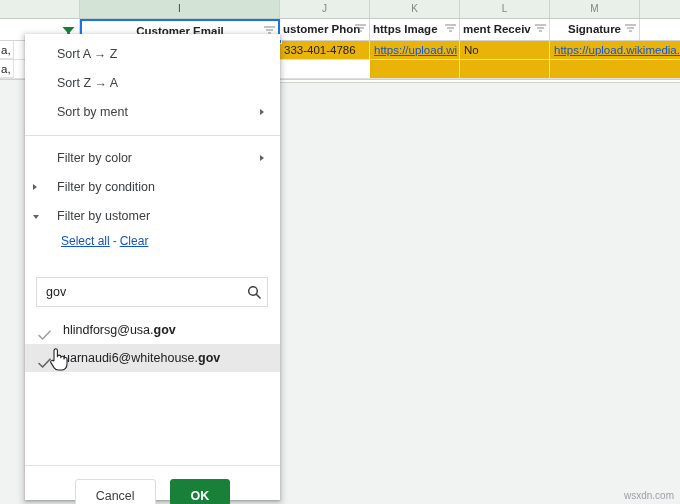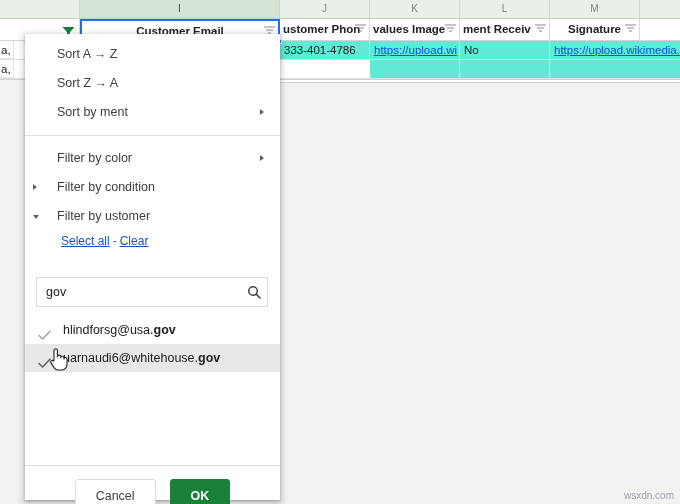--- a/index.html
+++ b/index.html
@@ -108,21 +108,21 @@
     top: 0;
     height: 18px;
     line-height: 18px;
     box-sizing: border-box;
     border-right: 1px solid #e2e2e2;
     font-size: 11.5px;
     padding-left: 4px;
     overflow: hidden;
     white-space: nowrap;
     color: #202124;
-    background: #5eead4;
+    background: #eab308;
   }
   .cell.link { color: #1155cc; text-decoration: underline; }
 
   .sel-handle {
     position: absolute;
     width: 5px; height: 5px;
     background: #1a73e8;
     border: 1px solid #ffffff;
     box-sizing: border-box;
   }
@@ -403,21 +403,21 @@
     <div class="title-cell" style="left:280px;width:90px;">
       <span>ustomer Phon</span>
       <span class="filter-ico">
         <svg width="11" height="9" viewBox="0 0 11 9">
             <path d="M0 1h11M2 4h7M4 7h3" stroke="#8a8a8a" stroke-width="1.2" fill="none"></path>
           </svg>
       </span>
     </div>
 
     <div class="title-cell" style="left:370px;width:90px;">
-      <span>values Image</span>
+      <span>https Image</span>
       <span class="filter-ico">
         <svg width="11" height="9" viewBox="0 0 11 9">
             <path d="M0 1h11M2 4h7M4 7h3" stroke="#8a8a8a" stroke-width="1.2" fill="none"></path>
           </svg>
       </span>
     </div>
 
     <div class="title-cell" style="left:460px;width:90px;">
       <span>ment Receiv</span>
       <span class="filter-ico">

